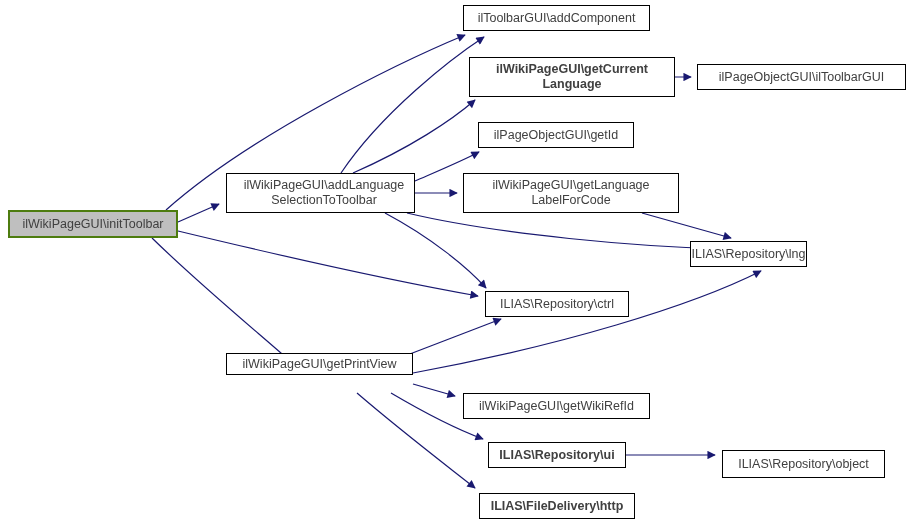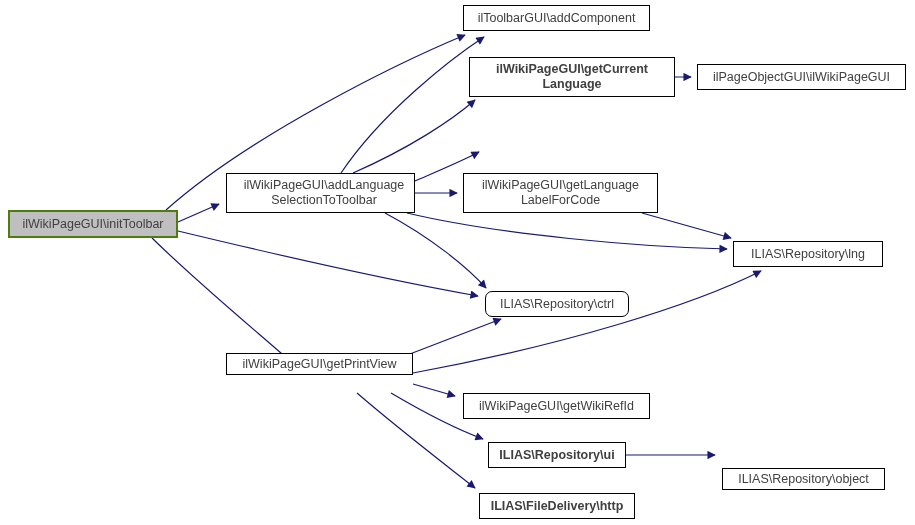--- a/index.html
+++ b/index.html
@@ -74,50 +74,53 @@
   <div class="node" style="left:463px;top:5px;width:187px;height:26px;">
     <span class="lbl">ilToolbarGUI\addComponent</span>
   </div>
 
   <div class="node" style="left:469px;top:57px;width:206px;height:40px;font-weight:bold;">
     <span class="lbl">ilWikiPageGUI\getCurrent
 Language</span>
   </div>
 
   <div class="node" style="left:697px;top:64px;width:209px;height:26px;">
-    <span class="lbl">ilPageObjectGUI\ilWikiPageGUI</span>
+    <span class="lbl">ilPageObjectGUI\ilToolbarGUI</span>
   </div>
 
+  <div class="node" style="left:478px;top:122px;width:156px;height:26px;">
+    <span class="lbl">ilPageObjectGUI\getId</span>
+  </div>
 
-  <div class="node" style="left:463px;top:173px;width:195px;height:40px;">
+  <div class="node" style="left:463px;top:173px;width:216px;height:40px;">
     <span class="lbl">ilWikiPageGUI\getLanguage
 LabelForCode</span>
   </div>
 
-  <div class="node" style="left:733px;top:241px;width:150px;height:26px;">
+  <div class="node" style="left:690px;top:241px;width:117px;height:26px;">
     <span class="lbl">ILIAS\Repository\lng</span>
   </div>
 
-  <div class="node" style="left:485px;top:291px;width:144px;height:26px;border-radius:7px;">
+  <div class="node" style="left:485px;top:291px;width:144px;height:26px;">
     <span class="lbl">ILIAS\Repository\ctrl</span>
   </div>
 
   <div class="node" style="left:226px;top:353px;width:187px;height:22px;">
     <span class="lbl">ilWikiPageGUI\getPrintView</span>
   </div>
 
   <div class="node" style="left:463px;top:393px;width:187px;height:26px;">
     <span class="lbl">ilWikiPageGUI\getWikiRefId</span>
   </div>
 
   <div class="node" style="left:488px;top:442px;width:138px;height:26px;font-weight:bold;">
     <span class="lbl">ILIAS\Repository\ui</span>
   </div>
 
-  <div class="node" style="left:722px;top:468px;width:163px;height:22px;">
+  <div class="node" style="left:722px;top:450px;width:163px;height:28px;">
     <span class="lbl">ILIAS\Repository\object</span>
   </div>
 
   <div class="node" style="left:479px;top:493px;width:156px;height:26px;font-weight:bold;">
     <span class="lbl">ILIAS\FileDelivery\http</span>
   </div>
 
 </div>
 
 </body></html>

